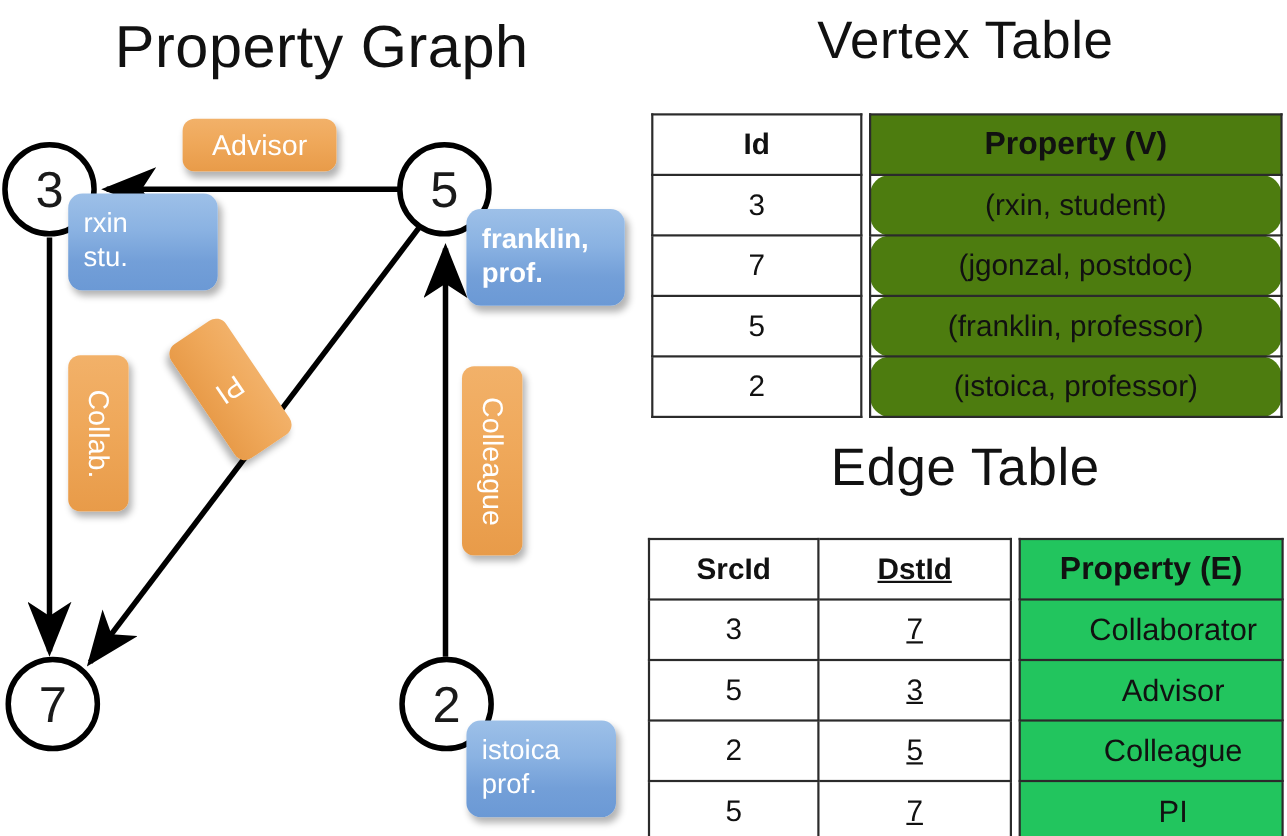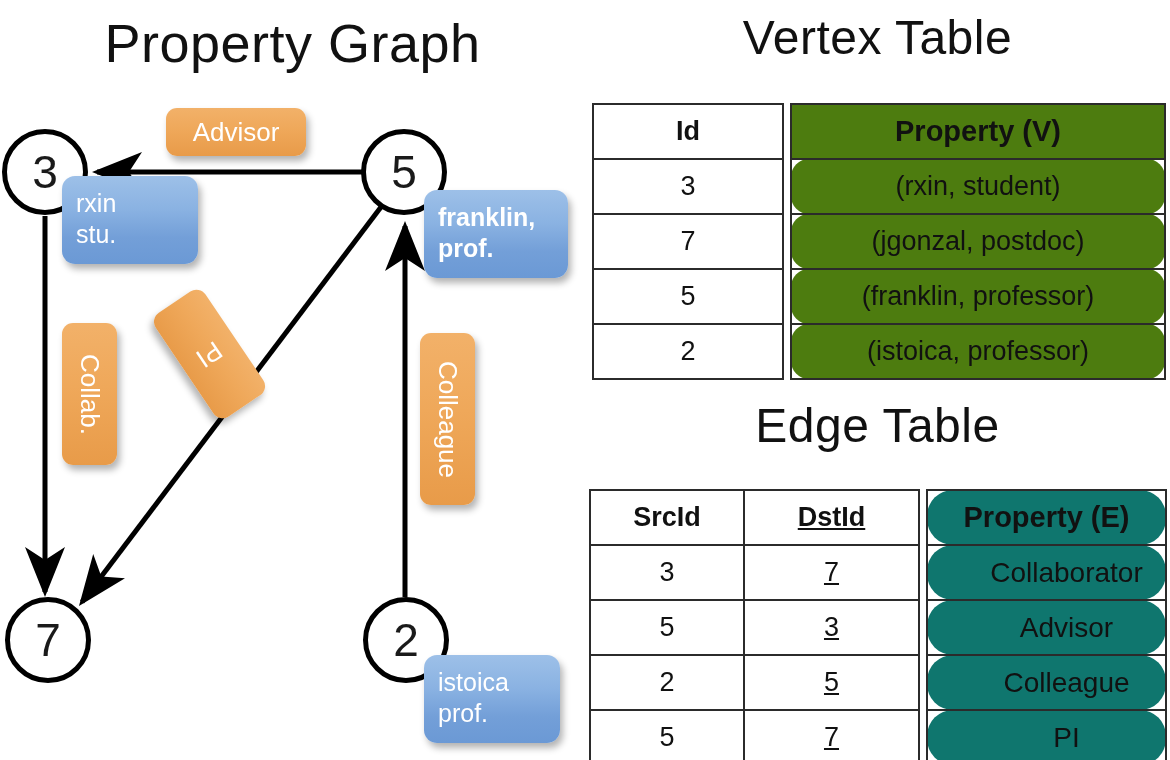--- a/index.html
+++ b/index.html
@@ -134,25 +134,25 @@
   #vertex-table th.c-id, #vertex-table td.c-id { width: 188px; }
   #vertex-table th.c-prop { font-size: 29px; }
   #vertex-table .fill-blue { background: #4d7c0f; }
   #vertex-table td.c-prop { font-size: 27px; border-radius: 18px; }
 
   
   .gapcol { border: none !important; background: #ffffff !important; width: 6px; }
 
   
   #edge-table { left: 589px; top: 489px; width: 578px; }
-  #edge-table th, #edge-table td { height: 53px; font-size: 27px; border-radius: 26px; }
+  #edge-table th, #edge-table td { height: 53px; font-size: 27px; }
   #edge-table th.c-src, #edge-table td.c-src { width: 152px; }
   #edge-table th.c-dst, #edge-table td.c-dst { width: 173px; text-decoration: underline; }
   #edge-table th.c-prop { font-size: 29px; }
-  #edge-table .fill-peach { background: #0f766e; }
+  #edge-table .fill-peach { background: #22c55e; }
   #edge-table td.c-prop { font-size: 28px; padding-left: 40px; }
 </style>
 </head>
 <body>
 
 <div class="title" id="title-property-graph">Property Graph</div>
 <div class="title" id="title-vertex-table">Vertex Table</div>
 <div class="title" id="title-edge-table">Edge Table</div>
 
 <div id="graph-panel">

